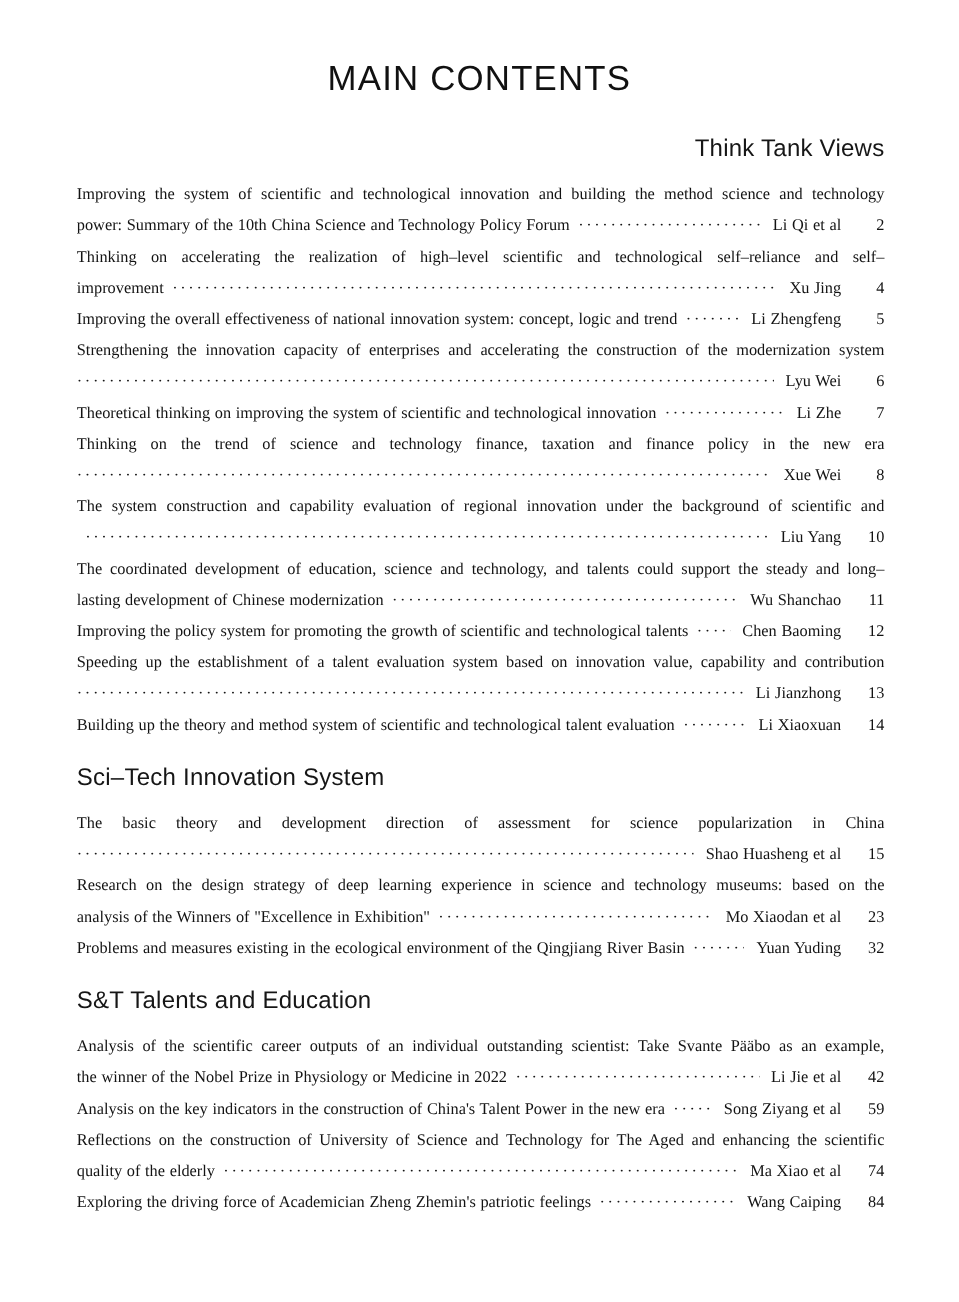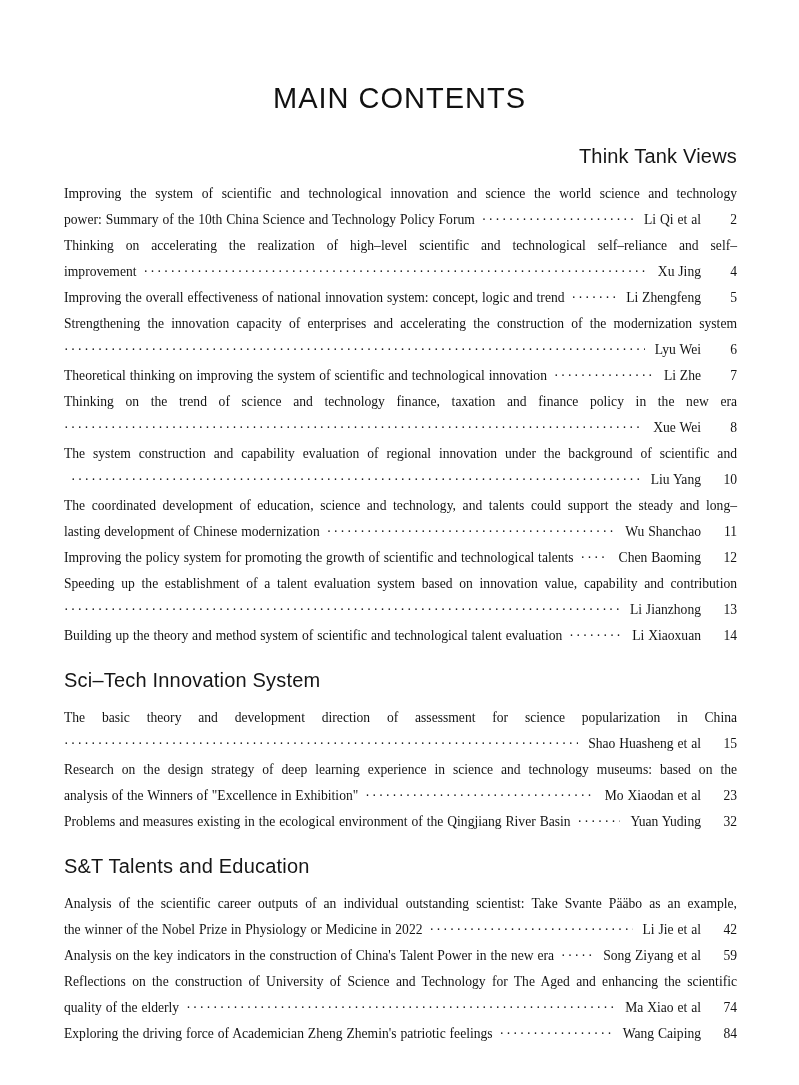--- a/index.html
+++ b/index.html
@@ -7,21 +7,21 @@
   body {
     width:799px; height:1085px;
     font-family:"Liberation Serif","DejaVu Serif",serif;
     color:#131313;
     overflow:hidden;
   }
   .page { width:799px; height:1085px; background:#ffffff; position:relative; }
   .page-title {
     font-family:"Liberation Sans","DejaVu Sans",sans-serif;
     font-size:29px; font-weight:400; letter-spacing:1px;
-    text-align:center; padding-top:82px; color:#111;
+    text-align:center; padding-top:50px; color:#111;
   }
   .content { width:673px; margin-left:64px; }
   .sec-heading {
     font-family:"Liberation Sans","DejaVu Sans",sans-serif;
     font-size:20px; font-weight:400; color:#161616;
     margin:20px 0 13px 0; letter-spacing:0.2px;
   }
   .toc-section:first-of-type .sec-heading { margin-top:30px;text-align:right; }
   .entry { margin:0; }
   .line { font-size:13.6px; line-height:26px; word-spacing:0.5px; }
@@ -40,21 +40,21 @@
 </head>
 <body>
 
 <div class="page">
   <h1 class="page-title">MAIN CONTENTS</h1>
   <div class="content">
     <div id="sections">
         <section class="toc-section">
           <h2 class="sec-heading">Think Tank Views</h2>
           <div class="entry">
-            <div class="line just">Improving the system of scientific and technological innovation and science the world science and technology</div>
+            <div class="line just">Improving the system of scientific and technological innovation and building the method science and technology</div>
             <div class="line ref">
               <span class="t">power: Summary of the 10th China Science and Technology Policy Forum</span>
               <span class="leader"></span>
               <span class="author">Li Qi et al</span>
               <span class="pageno">2</span>
             </div>
           </div>
           <div class="entry">
             <div class="line just">Thinking on accelerating the realization of high–level scientific and technological self–reliance and self–</div>
             <div class="line ref">

